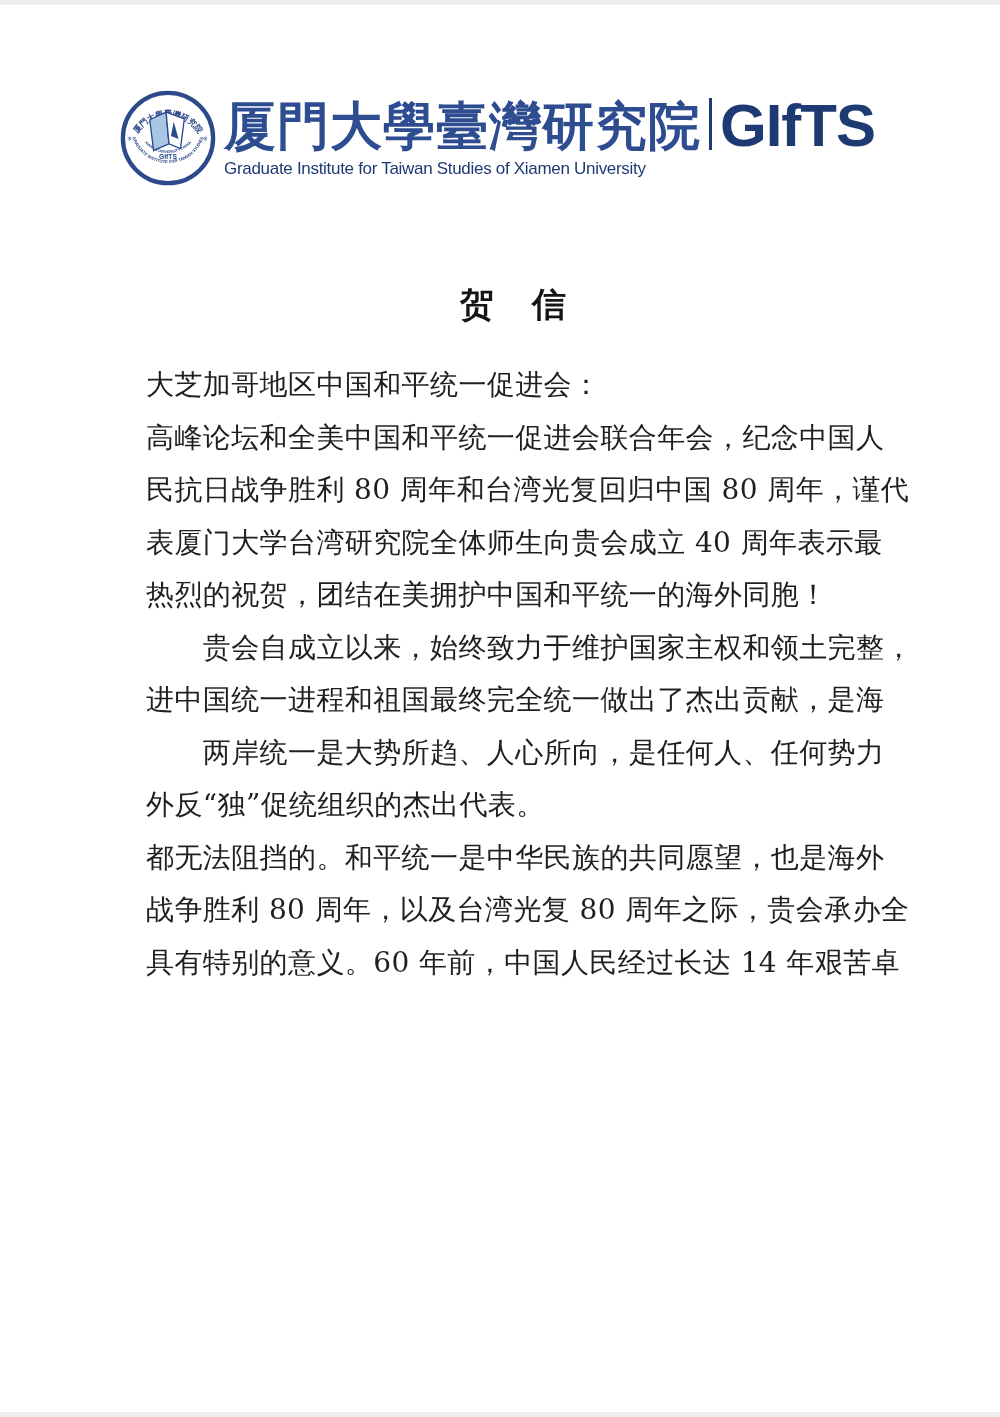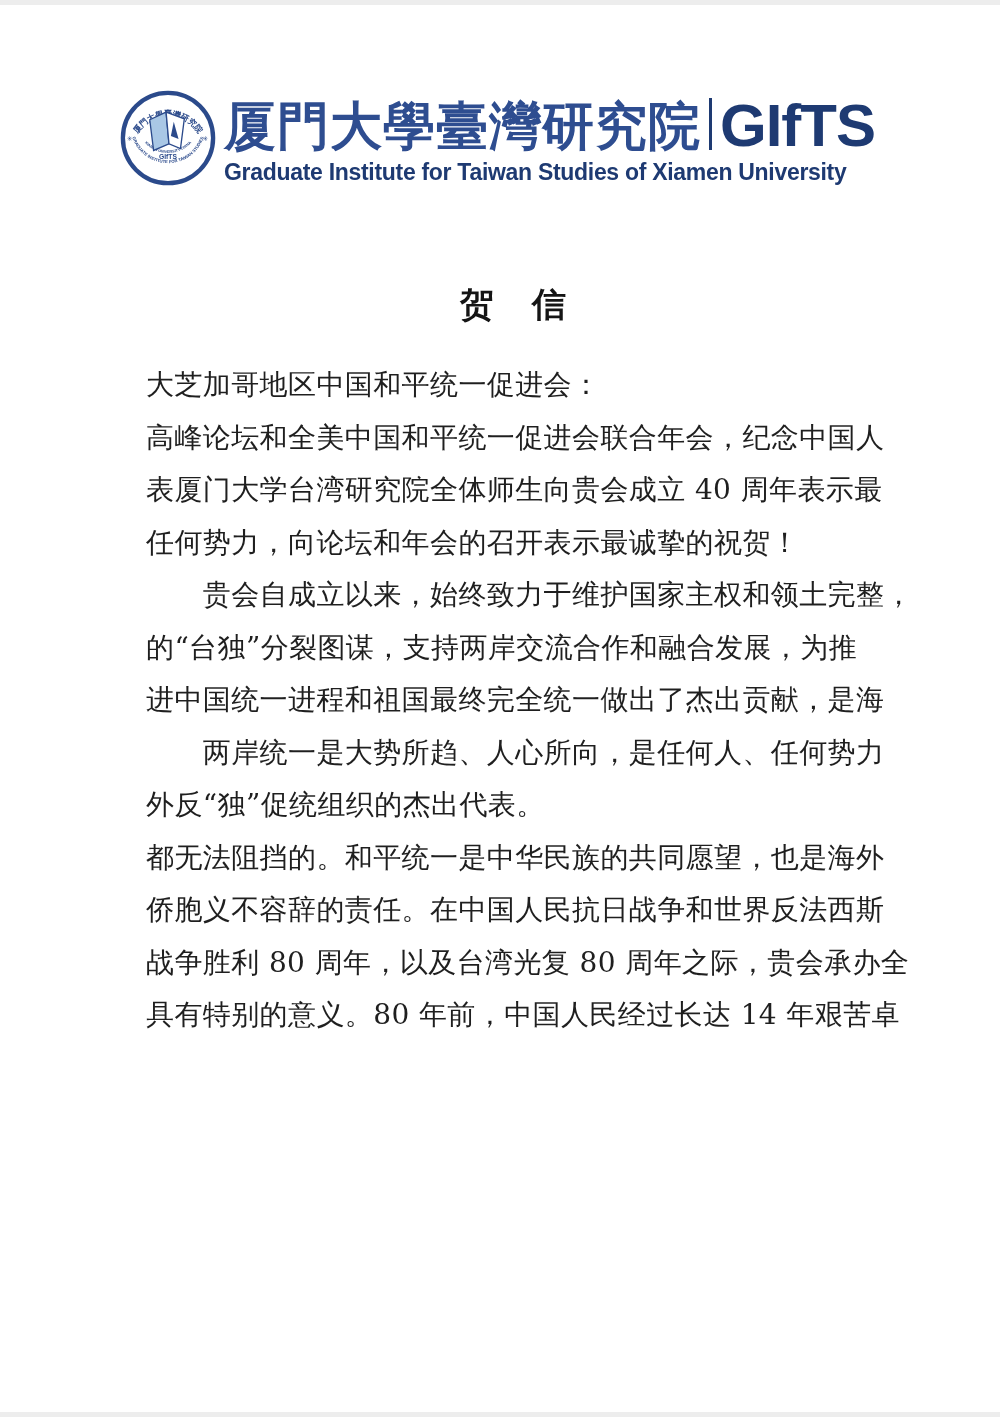--- a/index.html
+++ b/index.html
@@ -65,22 +65,22 @@
   .brand-abbr {
     font-family: "Liberation Sans", sans-serif;
     font-weight: bold;
     font-size: 60px;
     line-height: 0.95;
     color: #1e3a72;
     letter-spacing: -1px;
   }
   .brand-en {
     font-family: "Liberation Sans", sans-serif;
-    font-weight: bold;
-    font-size: 23px;
+    font-weight: normal;
+    font-size: 17px;
     color: #1e3a72;
     margin-top: 5px;
     letter-spacing: -0.3px;
     white-space: nowrap;
   }
 
   
   .letter-title {
     position: absolute;
     left: 0;
@@ -153,27 +153,26 @@
       </div>
       <div class="brand-en">Graduate Institute for Taiwan Studies of Xiamen University</div>
     </div>
   </header>
 
   <h1 class="letter-title">贺　信</h1>
 
   <div class="letter-body">
     <div class="letter-line">大芝加哥地区中国和平统一促进会：</div>
     <div class="letter-line">高峰论坛和全美中国和平统一促进会联合年会，纪念中国人</div>
+    <div class="letter-line">民抗日战争胜利 80 周年和台湾光复回归中国 80 周年，谨代</div>
     <div class="letter-line">表厦门大学台湾研究院全体师生向贵会成立 40 周年表示最</div>
-    <div class="letter-line">任何势力，向论坛和年会的召开表示最诚挚的祝贺！</div>
+    <div class="letter-line">热烈的祝贺，团结在美拥护中国和平统一的海外同胞！</div>
     <div class="letter-line">　　贵会自成立以来，始终致力于维护国家主权和领土完整，</div>
-    <div class="letter-line">的“台独”分裂图谋，支持两岸交流合作和融合发展，为推</div>
     <div class="letter-line">进中国统一进程和祖国最终完全统一做出了杰出贡献，是海</div>
     <div class="letter-line">　　两岸统一是大势所趋、人心所向，是任何人、任何势力</div>
     <div class="letter-line">外反“独”促统组织的杰出代表。</div>
     <div class="letter-line">都无法阻挡的。和平统一是中华民族的共同愿望，也是海外</div>
-    <div class="letter-line">侨胞义不容辞的责任。在中国人民抗日战争和世界反法西斯</div>
     <div class="letter-line">战争胜利 80 周年，以及台湾光复 80 周年之际，贵会承办全</div>
-    <div class="letter-line">具有特别的意义。80 年前，中国人民经过长达 14 年艰苦卓</div>
+    <div class="letter-line">具有特别的意义。60 年前，中国人民经过长达 14 年艰苦卓</div>
   </div>
 
   <div class="edge-strip bottom"></div>
 </div>
 
 </body></html>

